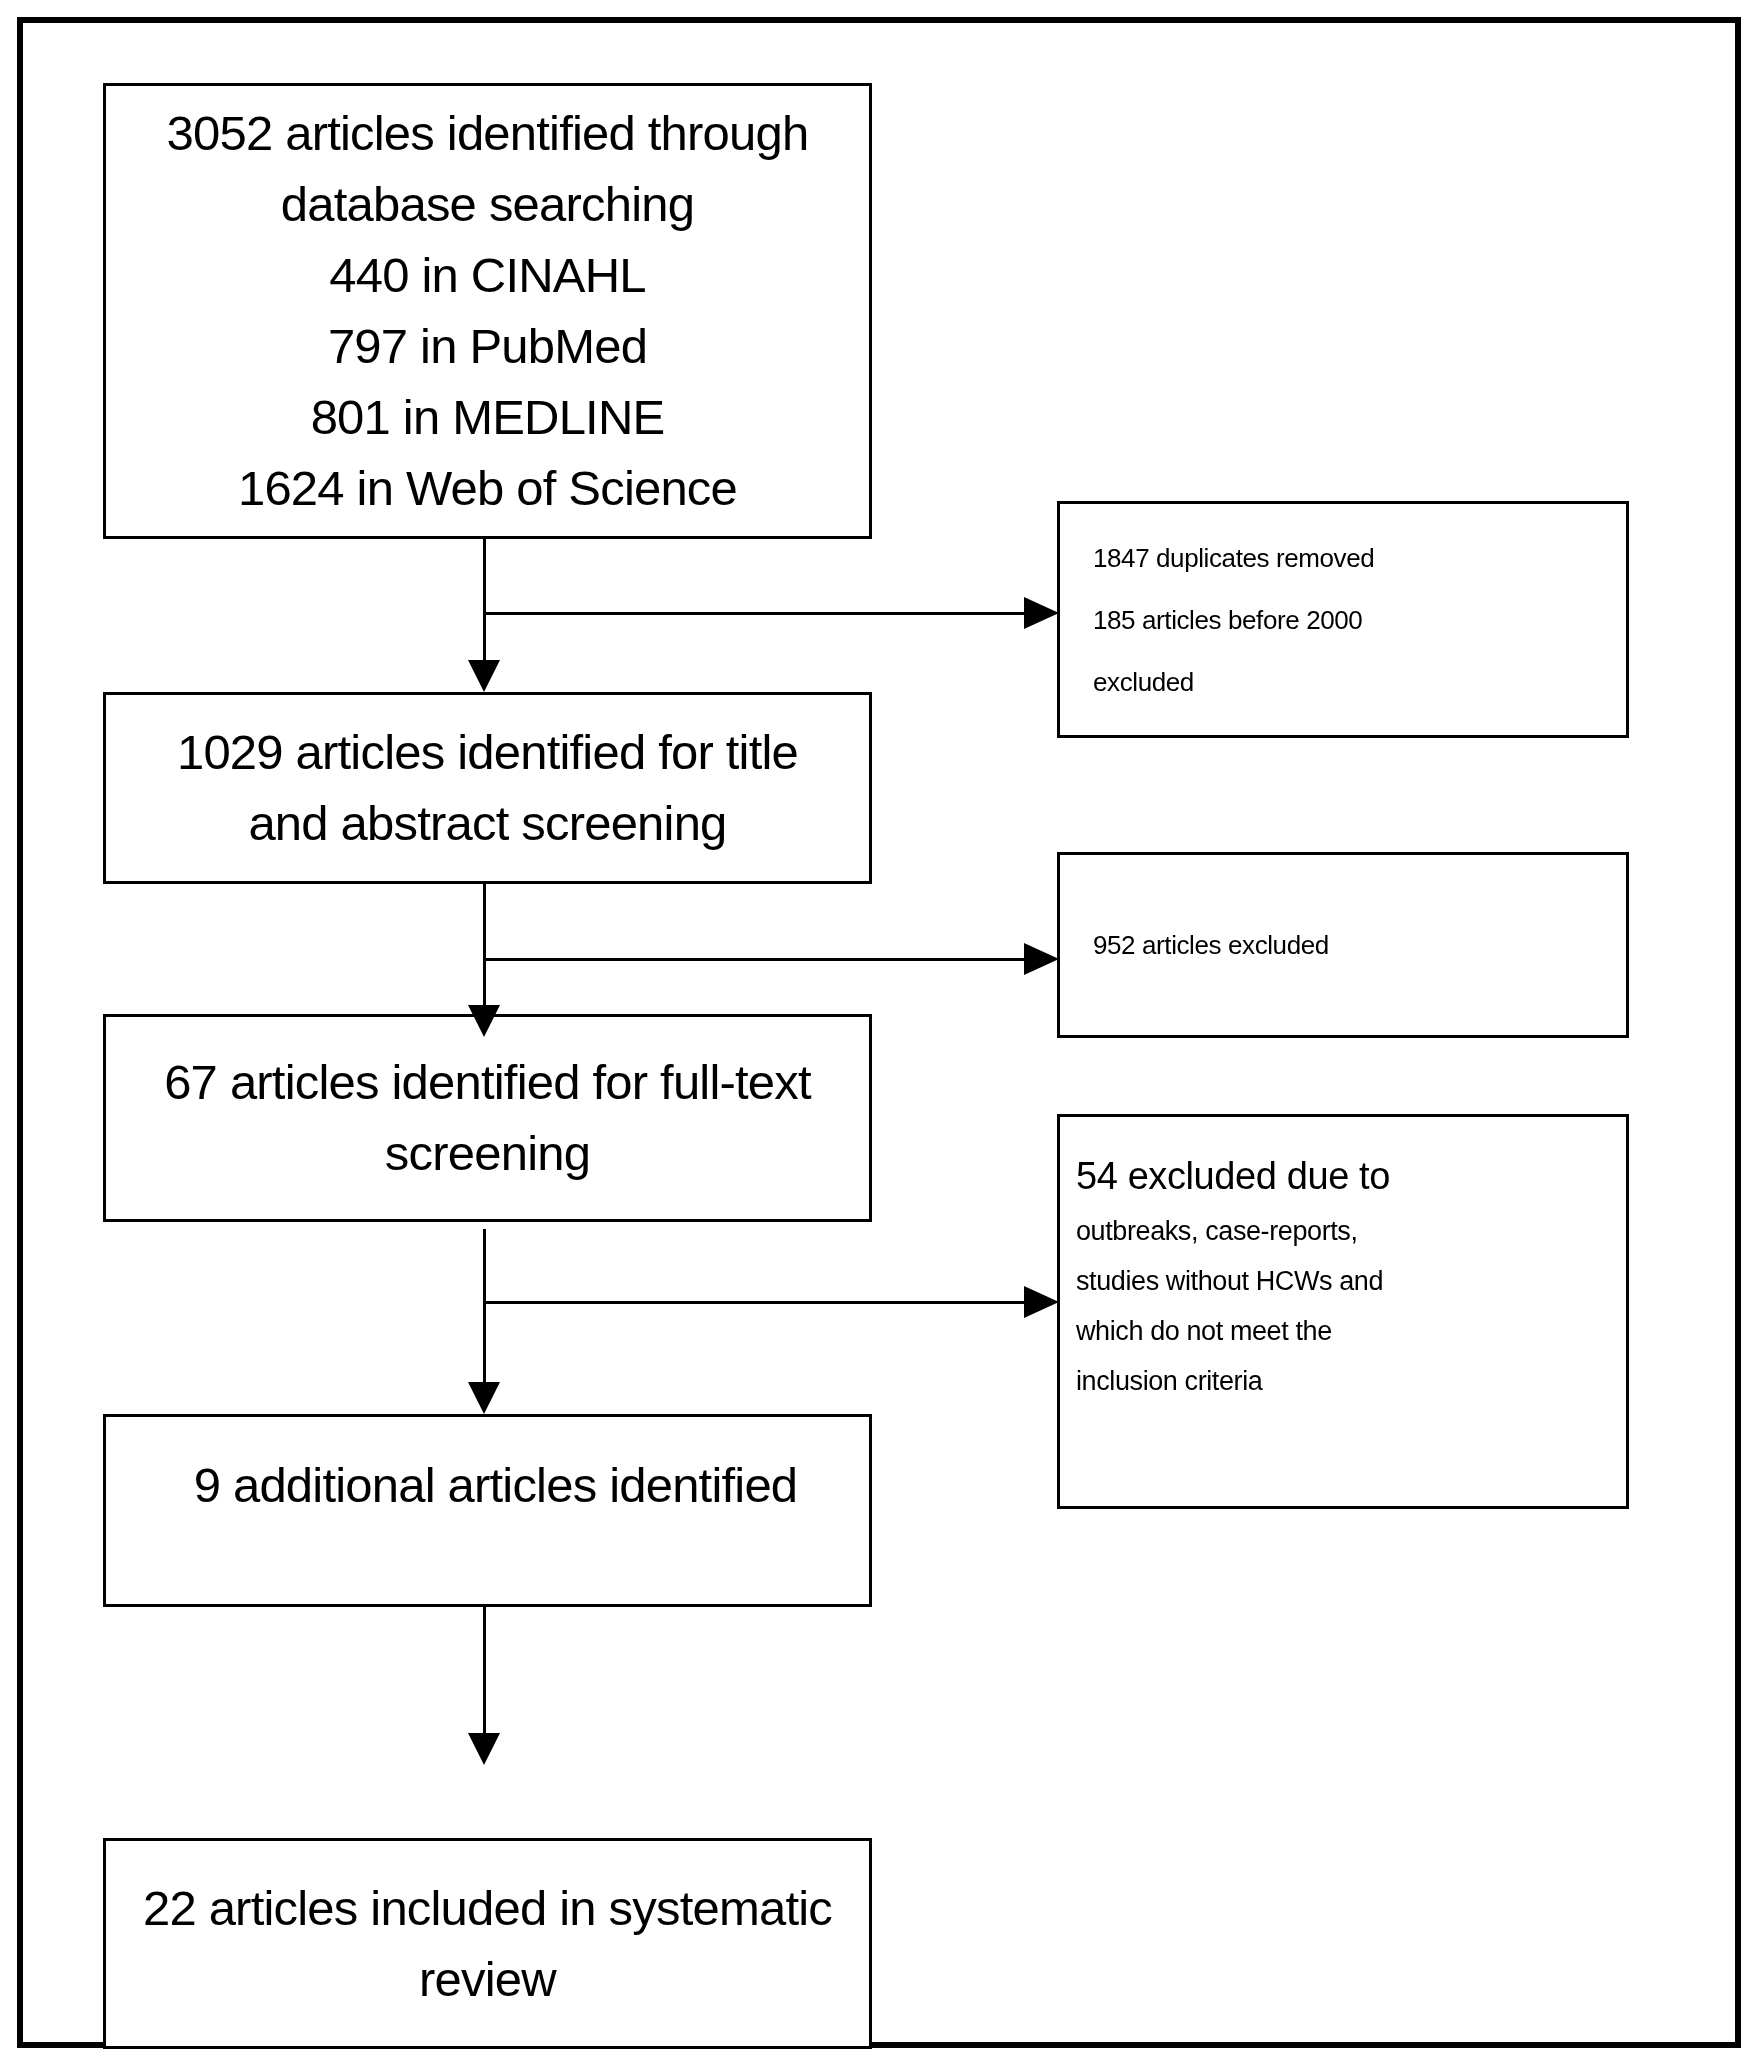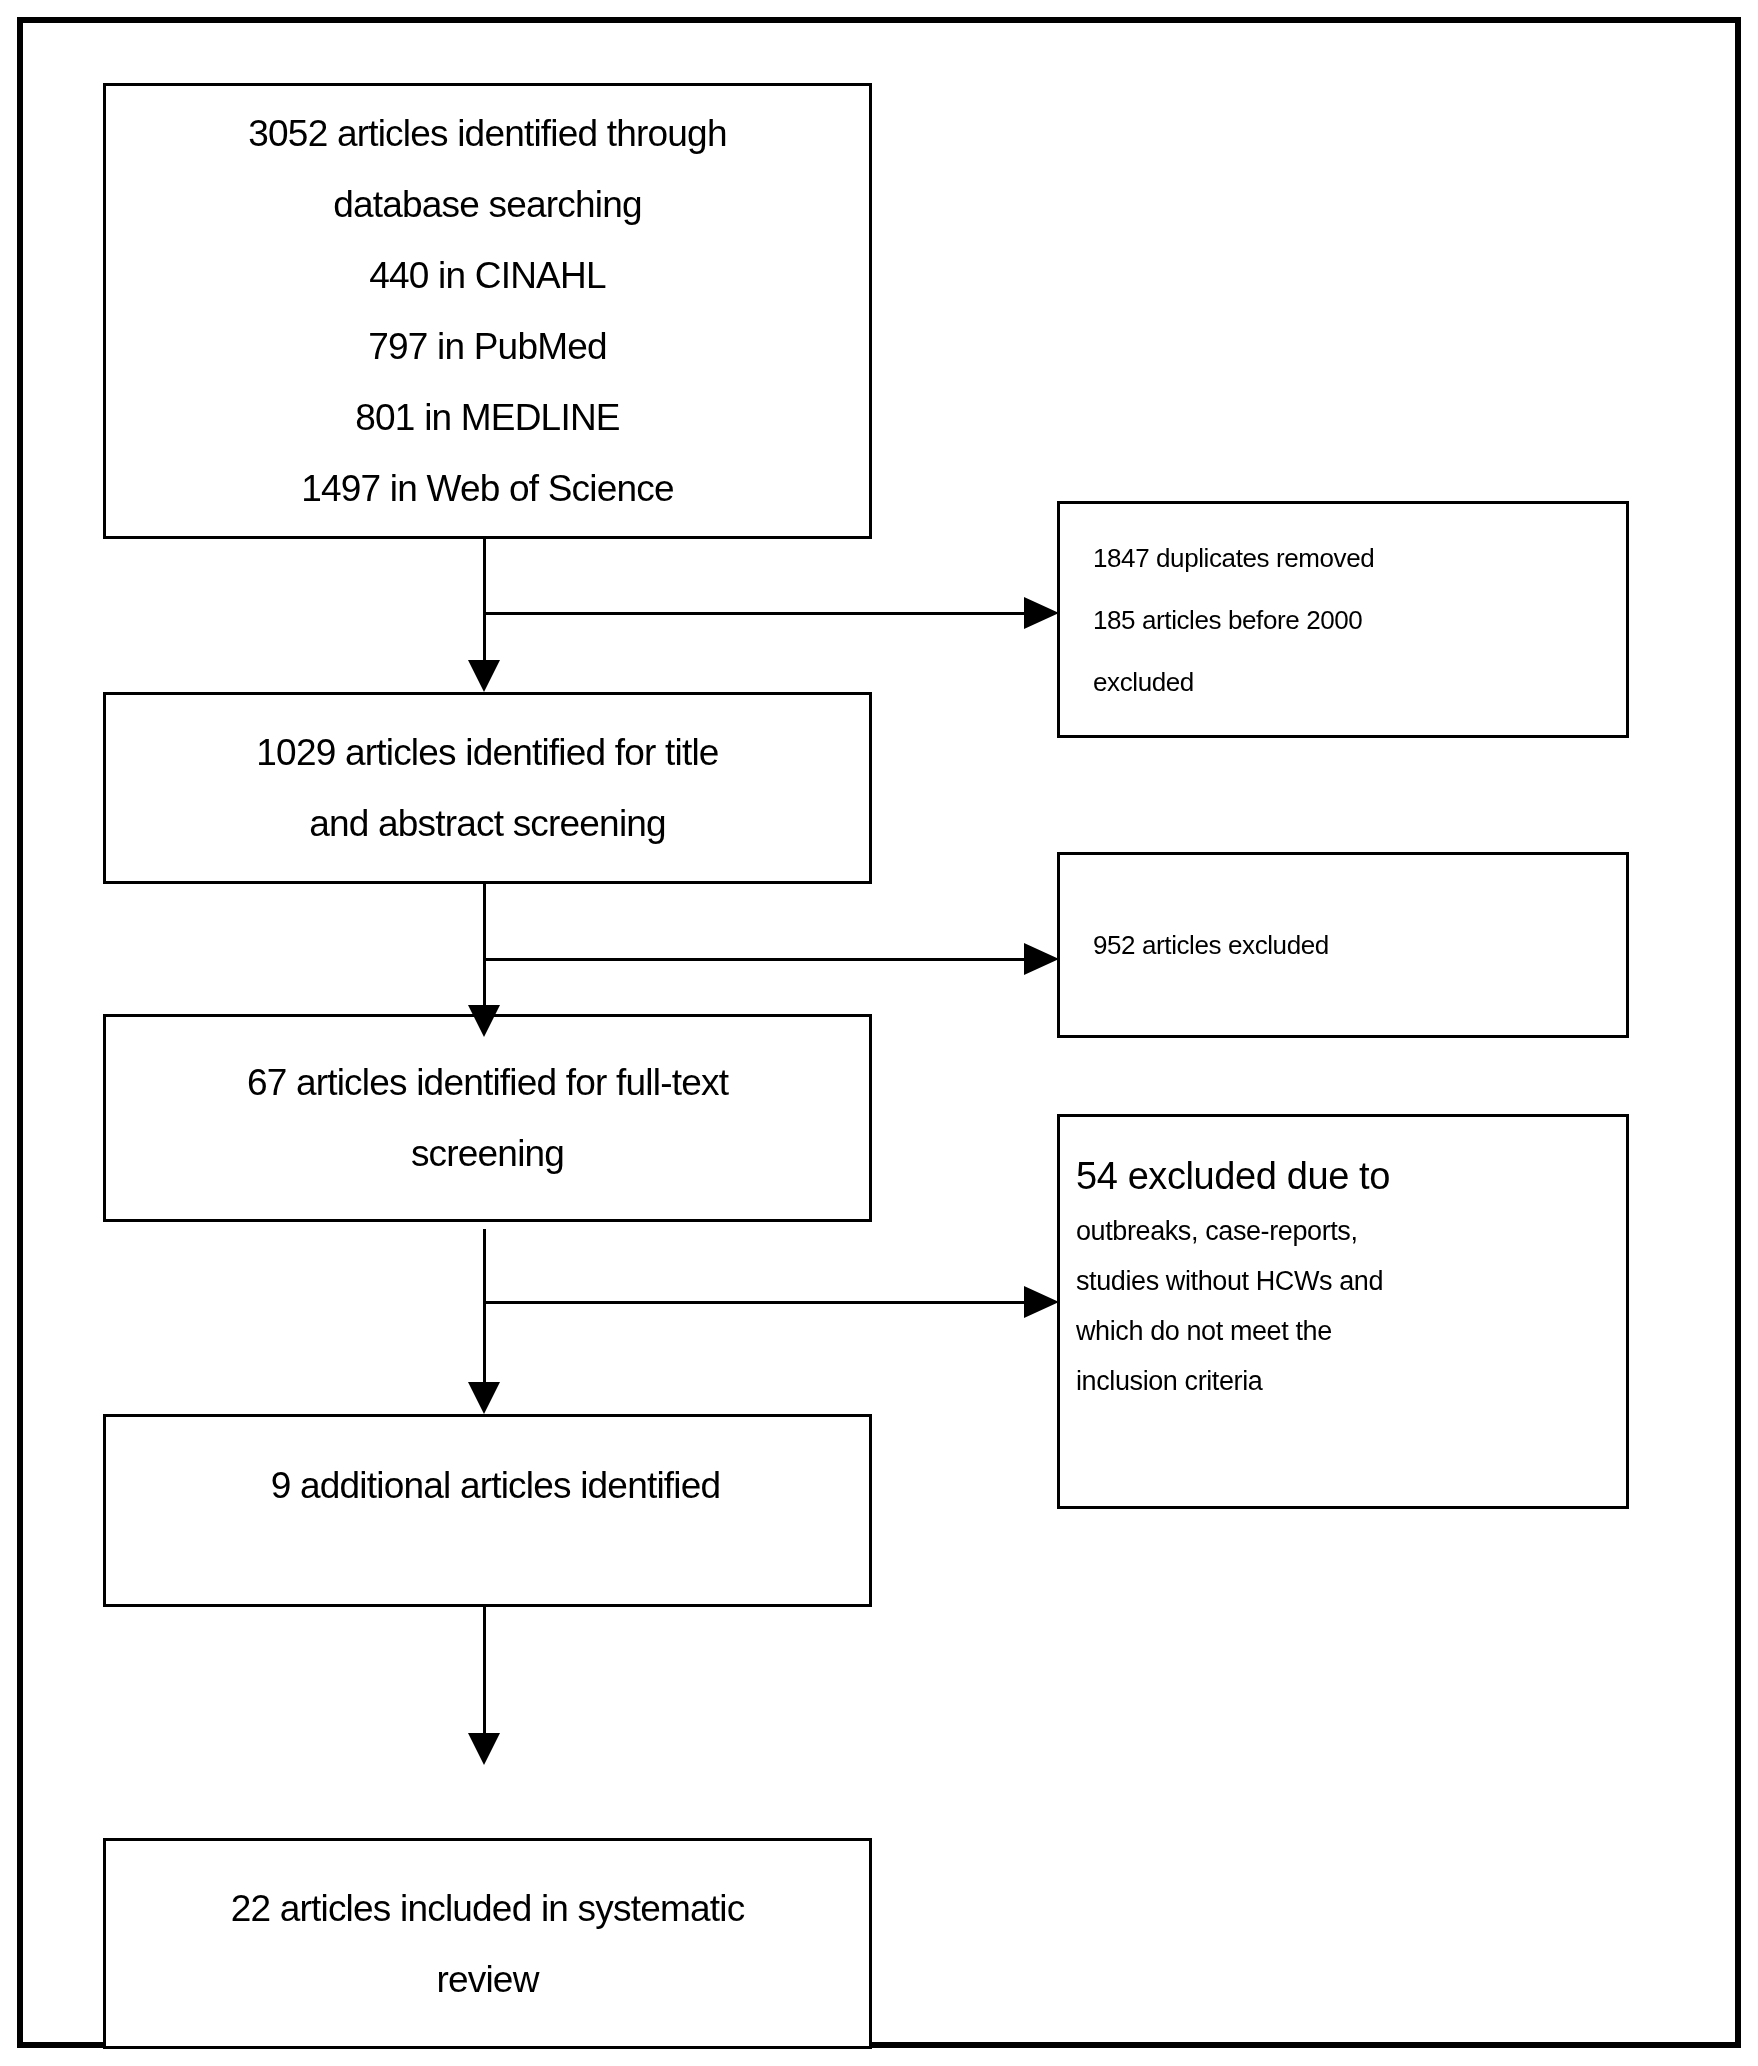--- a/index.html
+++ b/index.html
@@ -27,21 +27,21 @@
     border: 3.2px solid #000000;
     background: #ffffff;
     box-sizing: border-box;
     display: flex;
     flex-direction: column;
     justify-content: center;
     align-items: center;
     text-align: center;
   }
   .box .line {
-    font-size: 37px;
+    font-size: 49px;
     line-height: 71px;
     letter-spacing: -0.8px;
     white-space: nowrap;
   }
   .right-box {
     align-items: flex-start;
     text-align: left;
     padding-left: 33px;
     padding-right: 19px;
   }
@@ -126,21 +126,21 @@
 
 <div id="canvas">
   <div class="frame"></div>
 
   <div class="box" id="box-identification">
     <div class="line">3052 articles identified through</div>
     <div class="line">database searching</div>
     <div class="line">440 in CINAHL</div>
     <div class="line">797 in PubMed</div>
     <div class="line">801 in MEDLINE</div>
-    <div class="line">1497 in Web of Science</div>
+    <div class="line">1624 in Web of Science</div>
   </div>
 
   <div class="box" id="box-screening">
     <div class="line">1029 articles identified for title</div>
     <div class="line">and abstract screening</div>
   </div>
 
   <div class="box" id="box-fulltext">
     <div class="line">67 articles identified for full-text</div>
     <div class="line">screening</div>

